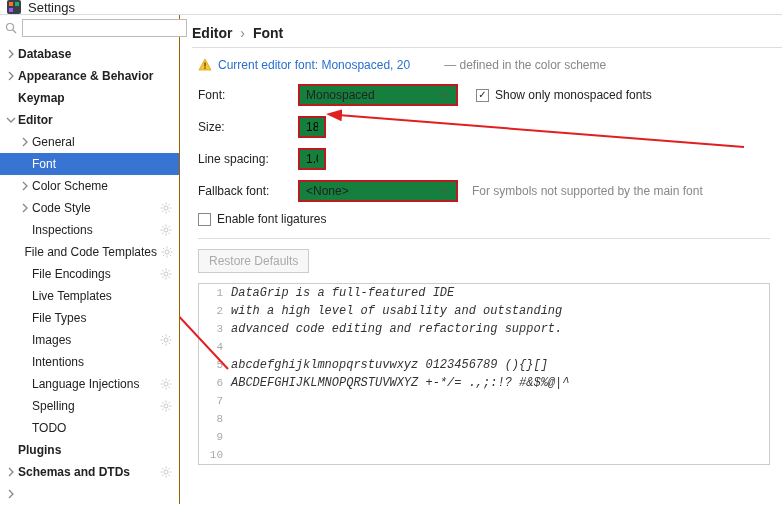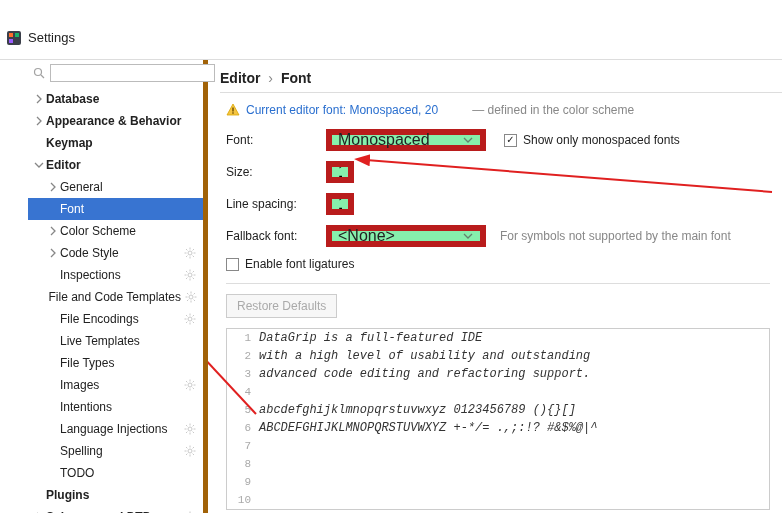--- a/index.html
+++ b/index.html
@@ -8,46 +8,44 @@
     width: 782px;
     height: 513px;
     font-family: "Segoe UI", Arial, sans-serif;
     font-size: 12px;
     color: #222;
     background: #fff;
     overflow: hidden;
   }
   .titlebar {
     display: flex;
-    align-items: flex-start;
-    height: 32px;
+    align-items: center;
+    height: 15px;
     padding: 2px 6px;
     border-bottom: 1px solid #ddd;
     box-sizing: border-box;
-    margin-top: 28px;
   }
   .titlebar .app-icon {
     width: 16px; height: 16px;
     display: inline-flex; align-items: center; justify-content: center;
     margin-right: 6px;
   }
   .titlebar .title {
     font-size: 13px;
   }
   .body {
     display: flex;
     height: calc(100% - 24px);
   }
   .sidebar {
     width: 180px;
-    border-right: 5px solid #a16207;
+    border-right: 1px solid #a16207;
     box-sizing: border-box;
     display: flex;
     flex-direction: column;
-    margin-left: 28px;
   }
   .search-row {
     padding: 4px;
     display: flex;
     align-items: center;
     gap: 4px;
   }
   .search-row .search-icon {
     width: 14px; height: 14px; flex: 0 0 auto;
     display: inline-flex; align-items: center; justify-content: center;
@@ -126,26 +124,26 @@
   .notice .link { color: #2a6fcf; cursor: pointer; }
   .notice .dim { color: #888; margin-left: 28px; }
   .form-row {
     display: flex;
     align-items: center;
     margin-bottom: 10px;
     font-size: 12px;
   }
   .form-row .fl { width: 100px; }
   .select, .txt {
-    border: 6px solid #b91c1c;
+    border: 2px solid #b91c1c;
     height: 22px;
     box-sizing: border-box;
     padding: 0 6px;
-    font-size: 16px;
-    background: #86efac;
+    font-size: 12px;
+    background: #15803d;
     display: inline-flex;
     align-items: center;
     position: relative;
   }
   .select {
     width: 160px;
     justify-content: space-between;
   }
   .select .chev {
     width: 12px; height: 12px;

